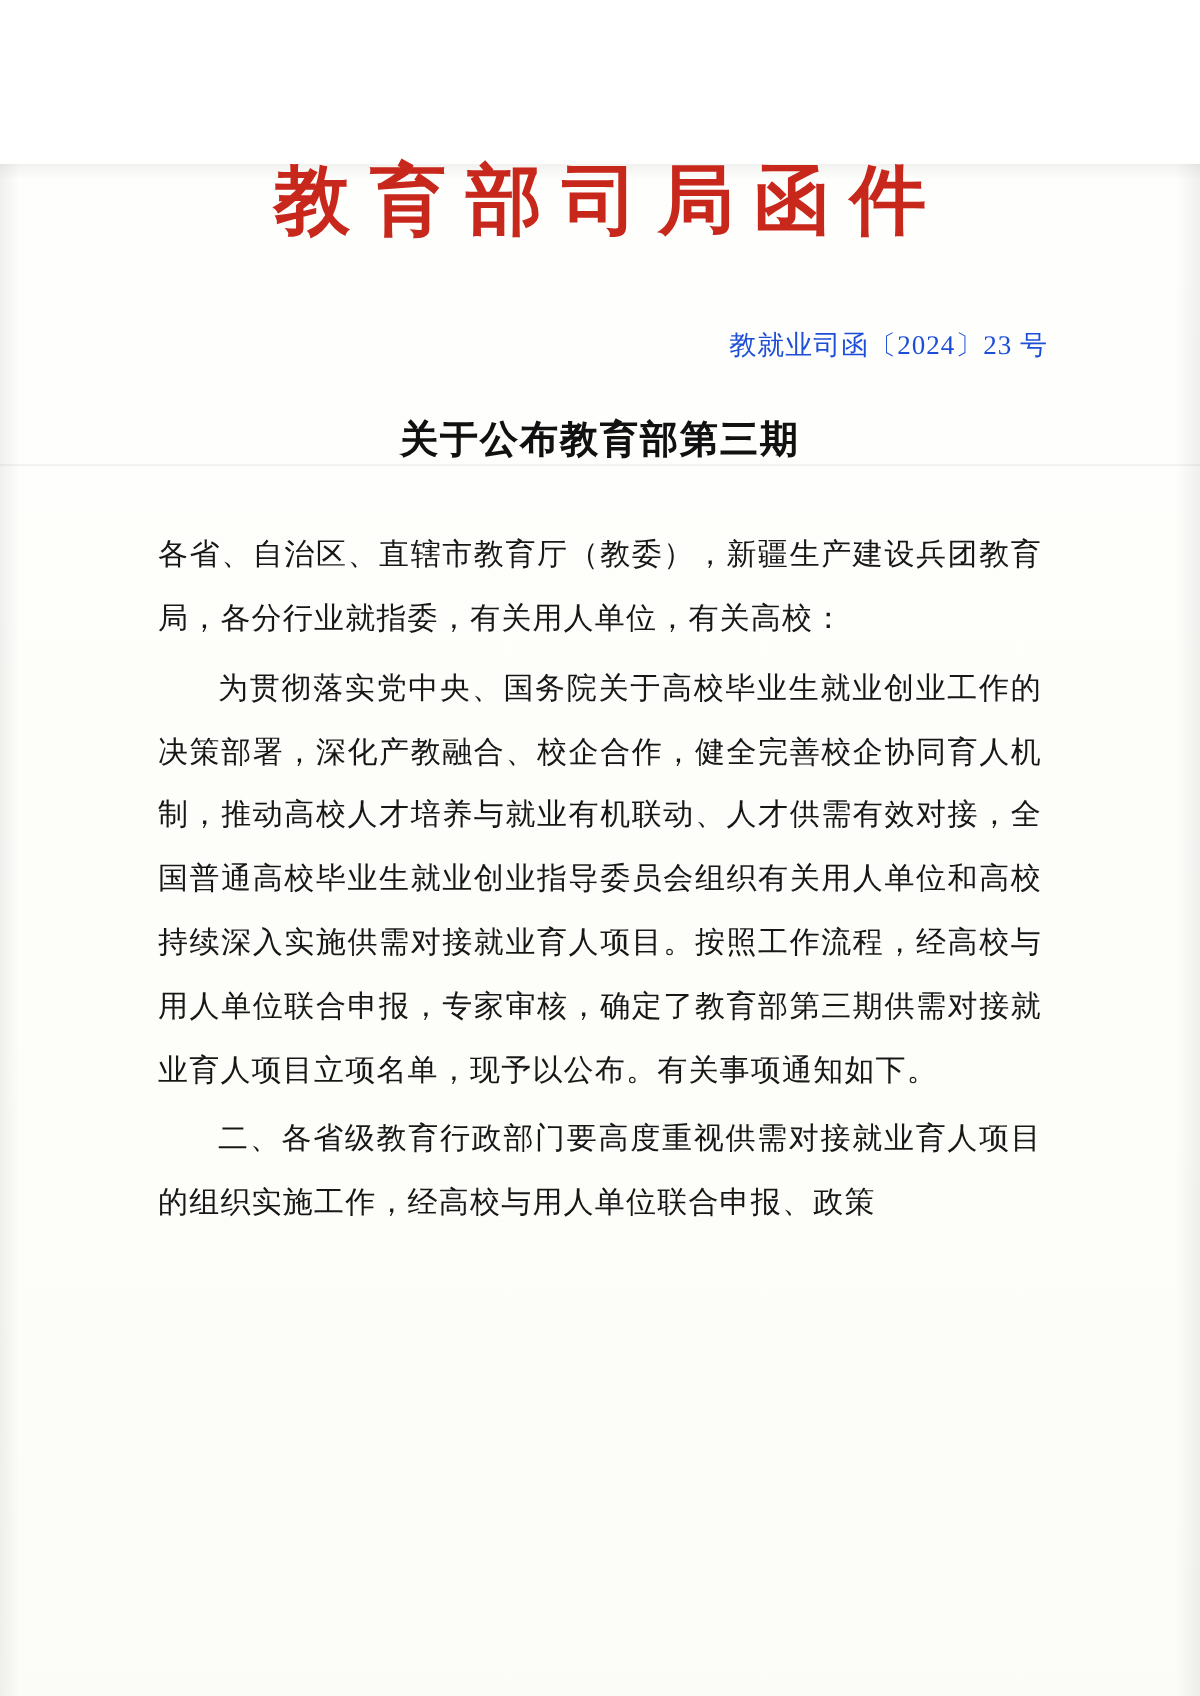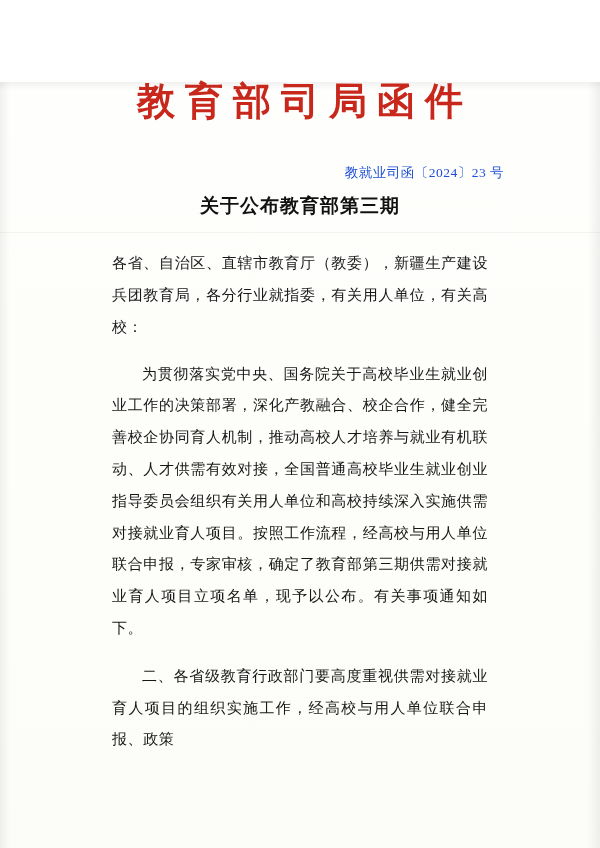--- a/index.html
+++ b/index.html
@@ -23,63 +23,63 @@
   }
   
   .paper-tint {
     position: absolute;
     inset: 0;
     background: linear-gradient(180deg, #fefefc 0%, #fdfdfa 55%, #fbfbf8 100%);
     pointer-events: none;
   }
   .content {
     position: relative;
-    padding: 0 96px;
+    padding: 0 76px;
   }
   .masthead {
     margin-top: 82px;
     text-align: center;
     color: #c8271c;
     font-family: "Liberation Serif", "DejaVu Serif", serif;
     font-weight: bold;
     font-size: 38px;
     letter-spacing: 10px;
     text-indent: 10px;
     line-height: 1;
   }
   .doc-number {
     margin-top: 44px;
     text-align: right;
     font-size: 13.5px;
     letter-spacing: 0.5px;
     color: #1d4ed8;
   }
   .title {
-    margin-top: 7px;
+    margin-top: 22px;
     text-align: center;
     font-size: 19px;
     font-weight: bold;
     line-height: 1.75;
     letter-spacing: 1px;
     color: #111;
   }
   .title .line {
     display: block;
   }
   .body-block {
     margin-top: 26px;
   }
   .para {
     font-size: 15px;
     line-height: 2.12;
     letter-spacing: 0.6px;
     text-align: justify;
     text-justify: inter-ideograph;
     color: #171717;
-    margin: 16px;
+    margin: 3px;
   }
   .para.indent {
     text-indent: 2em;
     font-family: Liberation Mono, monospace;
   }
   .edge-shadow-left {
     position: absolute;
     top: 0;
     left: 0;
     width: 10px;

